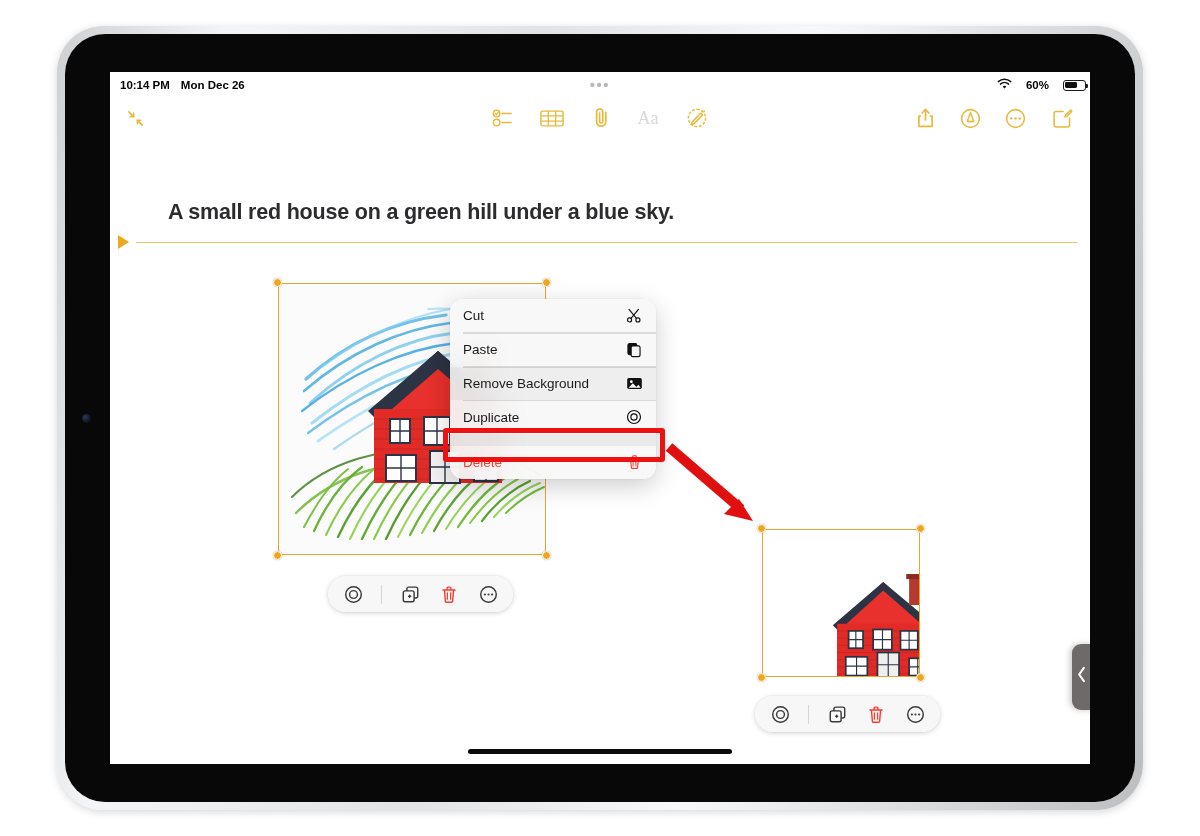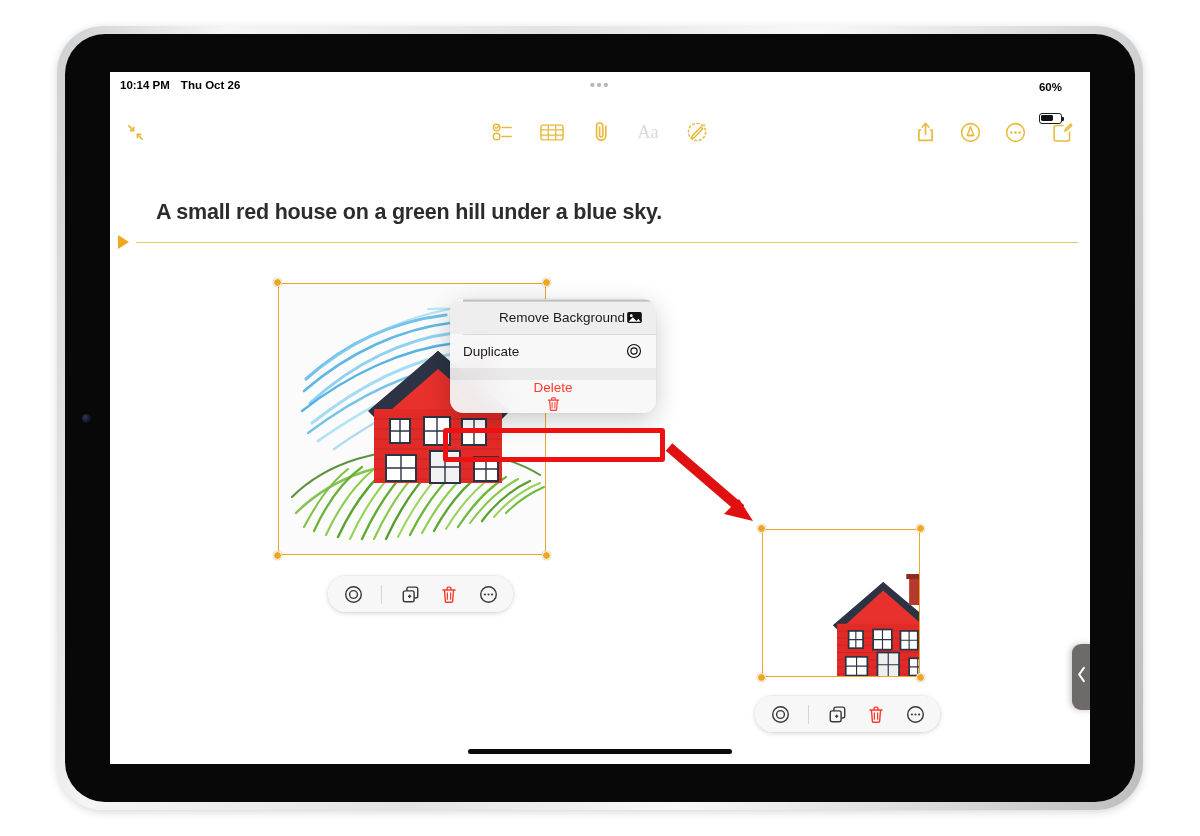--- a/index.html
+++ b/index.html
@@ -55,38 +55,38 @@
 
   
   #status-bar {
     position: absolute; left: 0; top: 0;
     width: 980px; height: 26px;
     display: flex; align-items: center;
     font-size: 11.5px; font-weight: bold; color: #000;
   }
   #status-left { position: absolute; left: 10px; display: flex; gap: 11px; align-items: center; }
   #status-center { position: absolute; left: 0; right: 0; display: flex; justify-content: center; }
-  #status-right { position: absolute; right: 28px; display: flex; gap: 20px; align-items: center; flex-direction: column; }
+  #status-right { position: absolute; right: 4px; display: flex; gap: 14px; align-items: center; }
   #multitask-handle { color: #b9b9b9; font-size: 15px; letter-spacing: 1.5px; line-height: 10px; }
   #battery-shell {
     width: 23px; height: 11px; border: 1.2px solid #1b1b1b;
     border-radius: 3px; position: relative; display: inline-block;
   }
   #battery-fill {
     position: absolute; left: 1.4px; top: 1.4px; bottom: 1.4px;
     width: 12px; background: #111; border-radius: 1.4px;
   }
   #battery-cap {
     position: absolute; right: -3px; top: 3.5px;
     width: 2px; height: 4px; background: #1b1b1b; border-radius: 0 1px 1px 0;
   }
 
   
   #app-toolbar {
-    position: absolute; left: 0; top: 36px;
+    position: absolute; left: 0; top: 22px;
     width: 980px; height: 46px;
   }
   .tb-icon {
     position: absolute; top: 10px;
     width: 30px; height: 28px;
     display: flex; align-items: center; justify-content: center;
     color: #e8b93b;
   }
   .tb-icon.dim { color: #d9d9d9; }
   #tb-collapse { left: 10px; }
@@ -96,21 +96,21 @@
   #tb-format { left: 523px; }
   #tb-magic { left: 572px; }
   #tb-share { left: 800px; }
   #tb-markup { left: 845px; }
   #tb-more { left: 890px; }
   #tb-compose { left: 937px; }
 
   
   #note-body { position: absolute; left: 0; top: 72px; width: 980px; height: 620px; background: #fff; }
   #note-title {
-    position: absolute; left: 46px; top: 56px;
+    position: absolute; left: 58px; top: 56px;
     font-size: 21.5px; font-weight: bold; color: #2c2c2e;
     letter-spacing: -0.2px;
   }
   #note-divider {
     position: absolute; left: 26px; top: 98px; right: 12px;
     height: 1px; background: #e8c766;
   }
   #note-play-marker {
     position: absolute; left: 8px; top: 91px;
     width: 0; height: 0;
@@ -159,21 +159,21 @@
     backdrop-filter: blur(14px);
     border-radius: 13px;
     box-shadow: 0 7px 26px rgba(0,0,0,.20), 0 0 0 .5px rgba(0,0,0,.06);
     overflow: hidden;
   }
   .menu-item {
     height: 33px; display: flex; align-items: center;
     padding: 0 13px; font-size: 13.5px; color: #1a1a1a;
     justify-content: space-between;
   }
-  .menu-item.destructive { color: #ff3b30; flex-direction: column; }
+  .menu-item.destructive { color: #ff3b30; }
   .menu-item .mi-icon { width: 18px; height: 18px; display:flex; align-items:center; justify-content:center; }
   .menu-sep { height: .6px; background: rgba(0,0,0,.12); margin-left: 13px; }
   .menu-group-sep { height: 6px; background: rgba(0,0,0,.055); }
 
   
   #highlight-remove-bg {
     position: absolute;
     left: 333px; top: 284px;
     width: 222px; height: 34px;
     border: 5px solid #ee1111;
@@ -208,21 +208,21 @@
   <div class="edge-btn" id="power-button"></div>
 </div>
 <div id="device-bezel"></div>
 <div id="front-camera"></div>
 
 <div id="device-screen">
 
   <div id="status-bar">
     <div id="status-left">
       <span>10:14 PM</span>
-      <span>Thu Oct 26</span>
+      <span>Mon Dec 26</span>
     </div>
     <div id="status-center">
       <span id="multitask-handle">•••</span>
     </div>
     <div id="status-right">
       <span>
         <svg width="15" height="12" viewBox="0 0 15 12">
           <path d="M7.5 10.6 L5.6 8.4 A3.1 3.1 0 0 1 9.4 8.4 Z" fill="#111"></path>
           <path d="M3.4 6.1 A6.2 6.2 0 0 1 11.6 6.1" stroke="#111" stroke-width="1.5" fill="none" stroke-linecap="round"></path>
           <path d="M1.3 3.6 A9.4 9.4 0 0 1 13.7 3.6" stroke="#111" stroke-width="1.5" fill="none" stroke-linecap="round"></path>
@@ -501,29 +501,48 @@
           <circle cx="10" cy="10" r="8.2" fill="none" stroke="#3a3a3a" stroke-width="1.5"></circle>
           <circle cx="6.2" cy="10" r="1.15" fill="#3a3a3a"></circle>
           <circle cx="10" cy="10" r="1.15" fill="#3a3a3a"></circle>
           <circle cx="13.8" cy="10" r="1.15" fill="#3a3a3a"></circle>
         </svg>
       </div>
     </div>
 
     <div id="context-menu">
 
+      <div class="menu-item">
+        <span>Cut</span>
+        <span class="mi-icon">
+          <svg width="16" height="16" viewBox="0 0 18 18">
+            <circle cx="4" cy="13.4" r="2.3" fill="none" stroke="#111" stroke-width="1.3"></circle>
+            <circle cx="13.4" cy="13.4" r="2.3" fill="none" stroke="#111" stroke-width="1.3"></circle>
+            <path d="M5.6 11.6 L14 1.6 M11.8 11.6 L3.4 1.6" stroke="#111" stroke-width="1.3" stroke-linecap="round"></path>
+          </svg>
+        </span>
+      </div>
       <div class="menu-sep"></div>
 
       <div class="menu-sep"></div>
 
+      <div class="menu-item">
+        <span>Paste</span>
+        <span class="mi-icon">
+          <svg width="16" height="16" viewBox="0 0 18 18">
+            <rect x="2.2" y="1.8" width="10" height="12.4" rx="1.8" fill="#111" stroke="#111" stroke-width="1.3"></rect>
+            <rect x="5.8" y="4.4" width="10" height="12" rx="1.8" fill="#f8f8f8" stroke="#111" stroke-width="1.3"></rect>
+          </svg>
+        </span>
+      </div>
       <div class="menu-sep"></div>
 
       <div class="menu-sep"></div>
 
-      <div class="menu-item" style="background:rgba(0,0,0,.045);justify-content:flex-end;">
+      <div class="menu-item" style="background:rgba(0,0,0,.045);">
         <span>Remove Background</span>
         <span class="mi-icon">
           <svg width="17" height="15" viewBox="0 0 18 16">
             <rect x="1.2" y="2.2" width="15.6" height="11.6" rx="1.8" fill="#111"></rect>
             <circle cx="5.6" cy="6" r="1.5" fill="#fff"></circle>
             <path d="M2.6 12.4 L7.2 7.8 L11 11.6 L13.2 9.4 L15.4 12.4 Z" fill="#fff"></path>
           </svg>
         </span>
       </div>
       <div class="menu-sep"></div>

